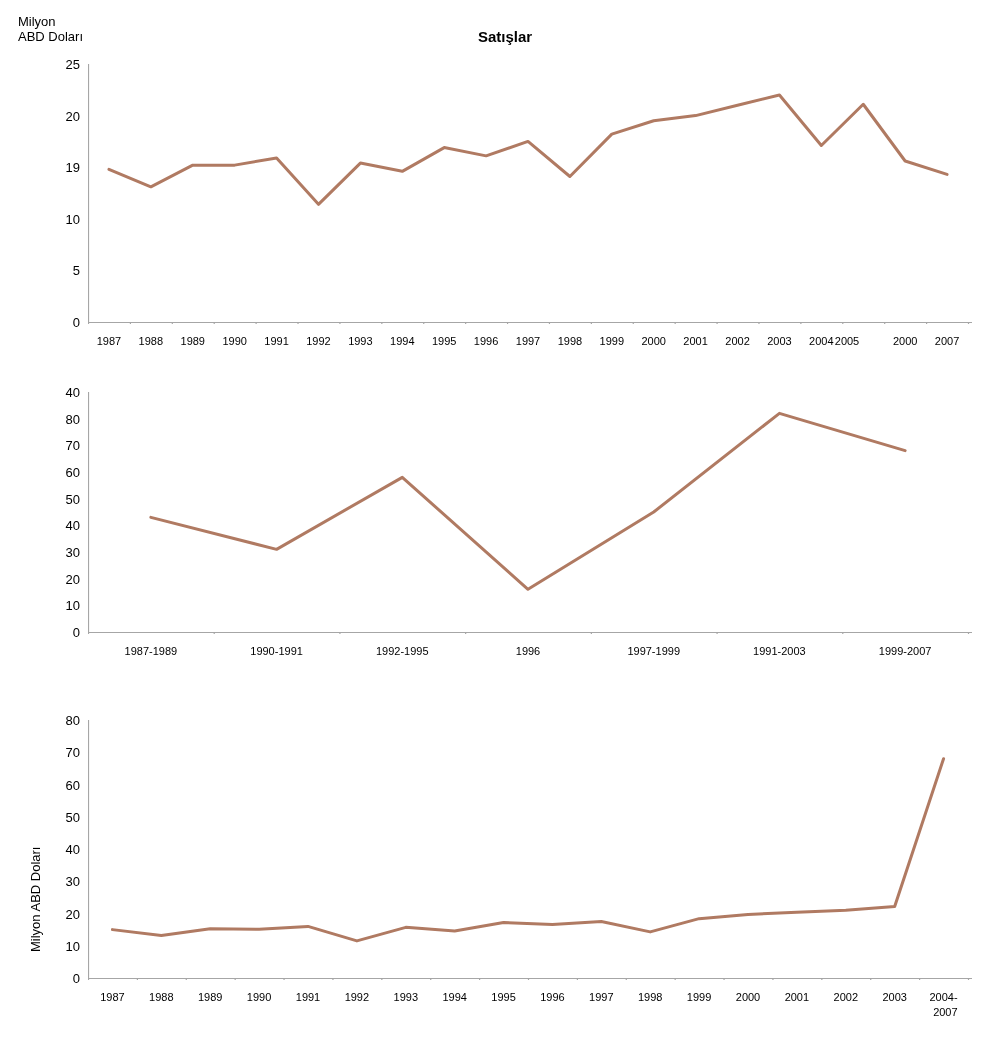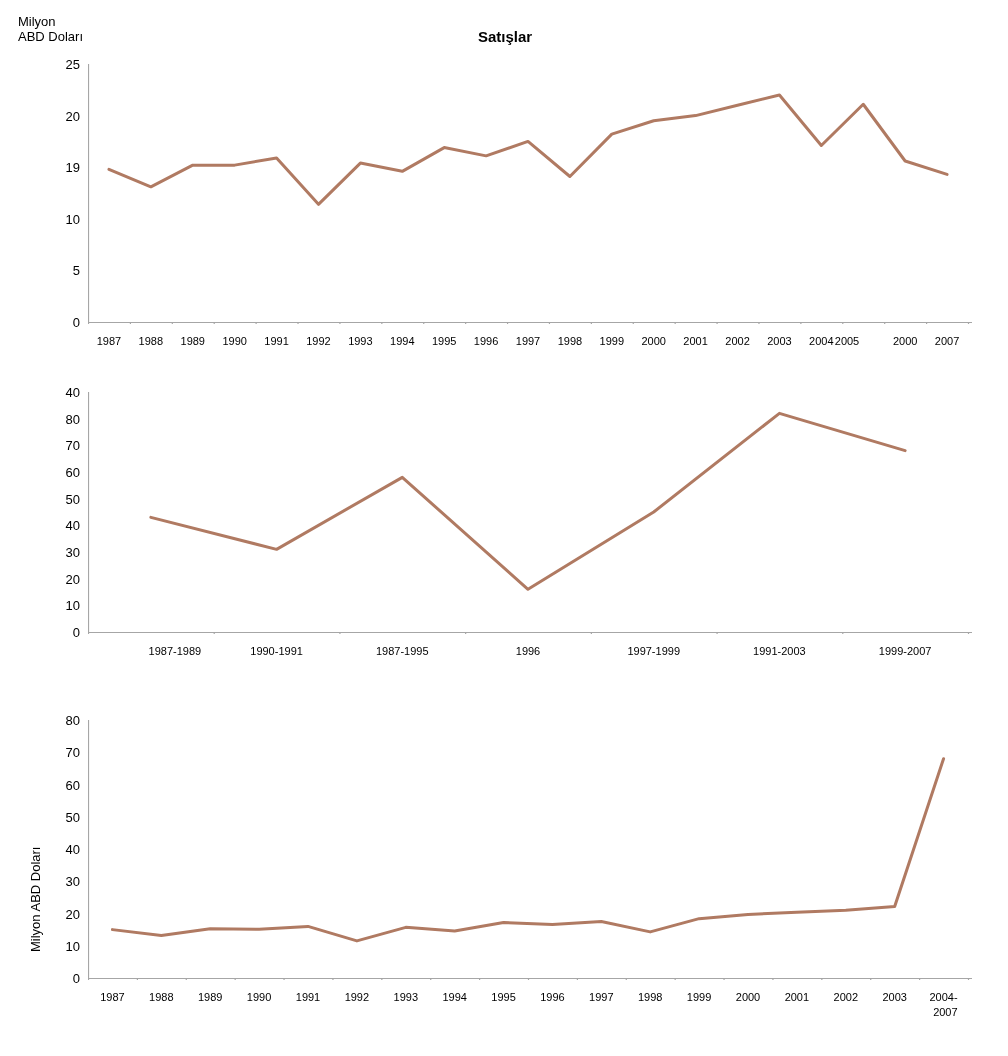--- a/index.html
+++ b/index.html
@@ -170,23 +170,23 @@
       <div class="ylabel" style="left: 36px; width: 44px; top: 260px;">0</div>
       <div class="ylabel" style="left: 36px; width: 44px; top: 233.333px;">10</div>
       <div class="ylabel" style="left: 36px; width: 44px; top: 206.667px;">20</div>
       <div class="ylabel" style="left: 36px; width: 44px; top: 180px;">30</div>
       <div class="ylabel" style="left: 36px; width: 44px; top: 153.333px;">40</div>
       <div class="ylabel" style="left: 36px; width: 44px; top: 126.667px;">50</div>
       <div class="ylabel" style="left: 36px; width: 44px; top: 100px;">60</div>
       <div class="ylabel" style="left: 36px; width: 44px; top: 73.3333px;">70</div>
       <div class="ylabel" style="left: 36px; width: 44px; top: 46.6667px;">80</div>
       <div class="ylabel" style="left: 36px; width: 44px; top: 20px;">40</div>
-      <div class="xlabel" style="left: 150.857px; top: 272px; margin-left: 24px;">1987-1989</div>
+      <div class="xlabel" style="left: 150.857px; top: 272px;">1987-1989</div>
       <div class="xlabel" style="left: 276.571px; top: 272px;">1990-1991</div>
-      <div class="xlabel" style="left: 402.286px; top: 272px;">1987-1995</div>
+      <div class="xlabel" style="left: 402.286px; top: 272px;">1992-1995</div>
       <div class="xlabel" style="left: 528px; top: 272px;">1996</div>
       <div class="xlabel" style="left: 653.714px; top: 272px;">1997-1999</div>
       <div class="xlabel" style="left: 779.429px; top: 272px;">1991-2003</div>
       <div class="xlabel" style="left: 905.143px; top: 272px;">1999-2007</div>
     </div>
 </div>
 
 <div class="chart-block" id="chart3">
 
   <div class="plot" style="left: 88px; top: 10px; width: 880px; height: 258px;">

